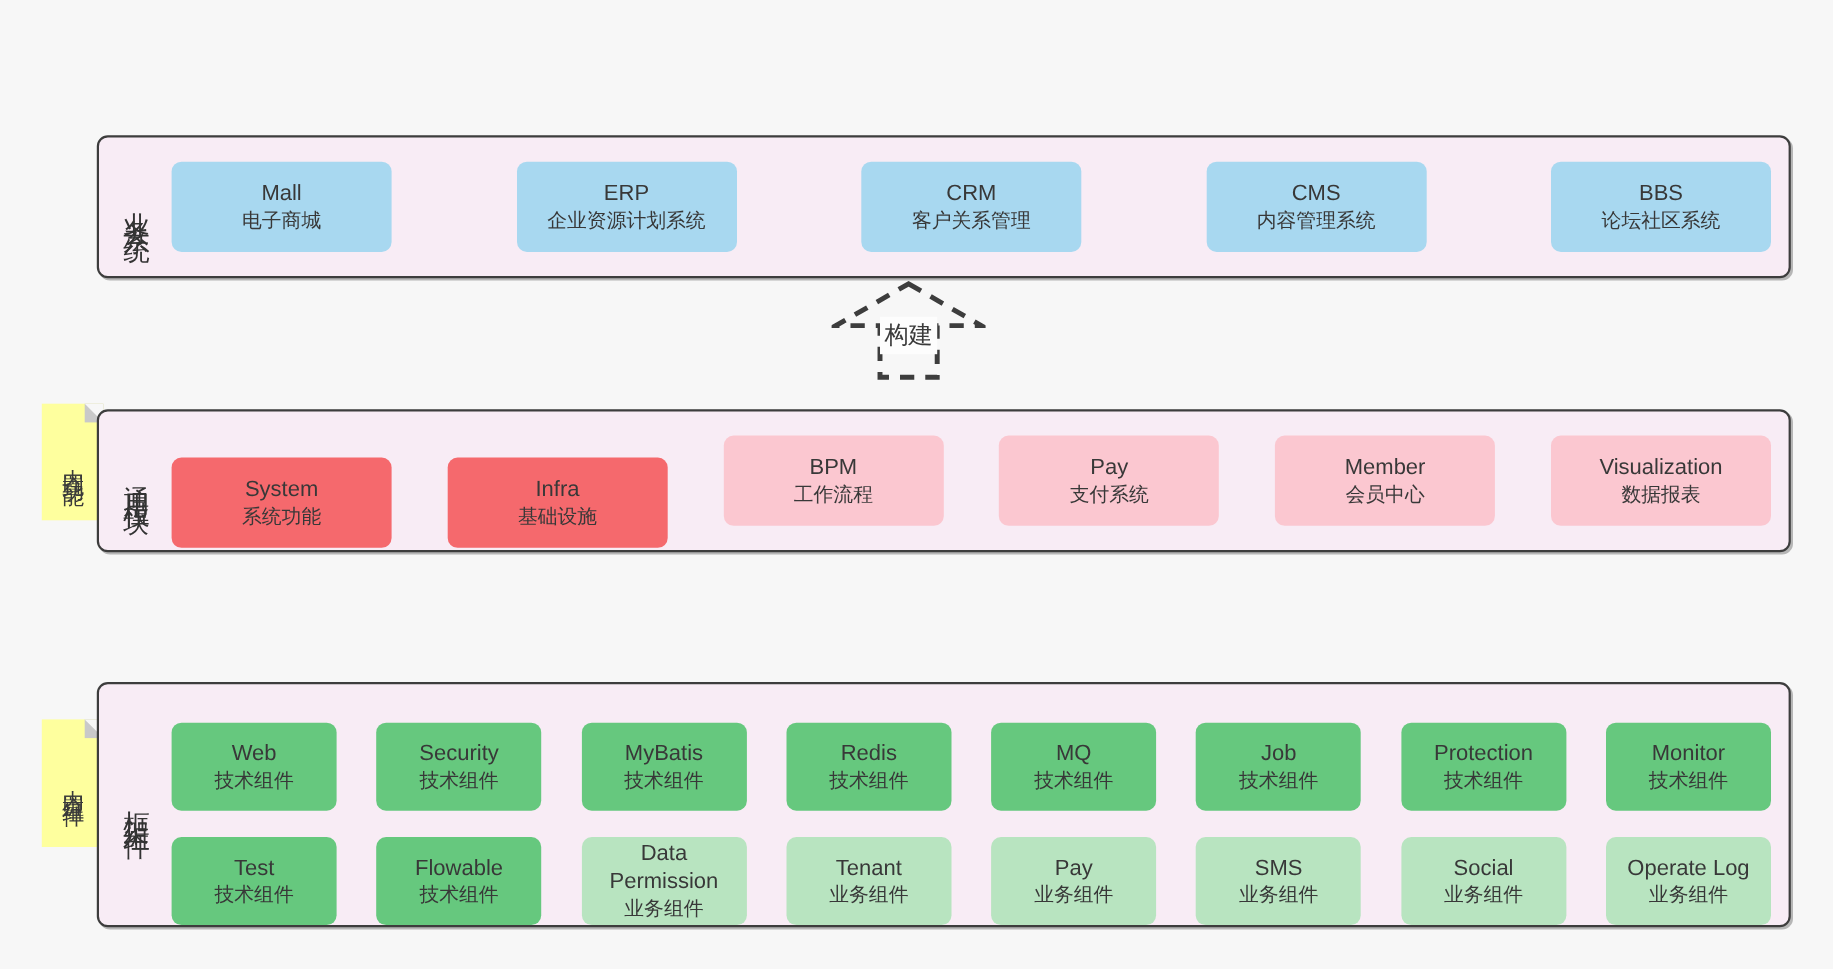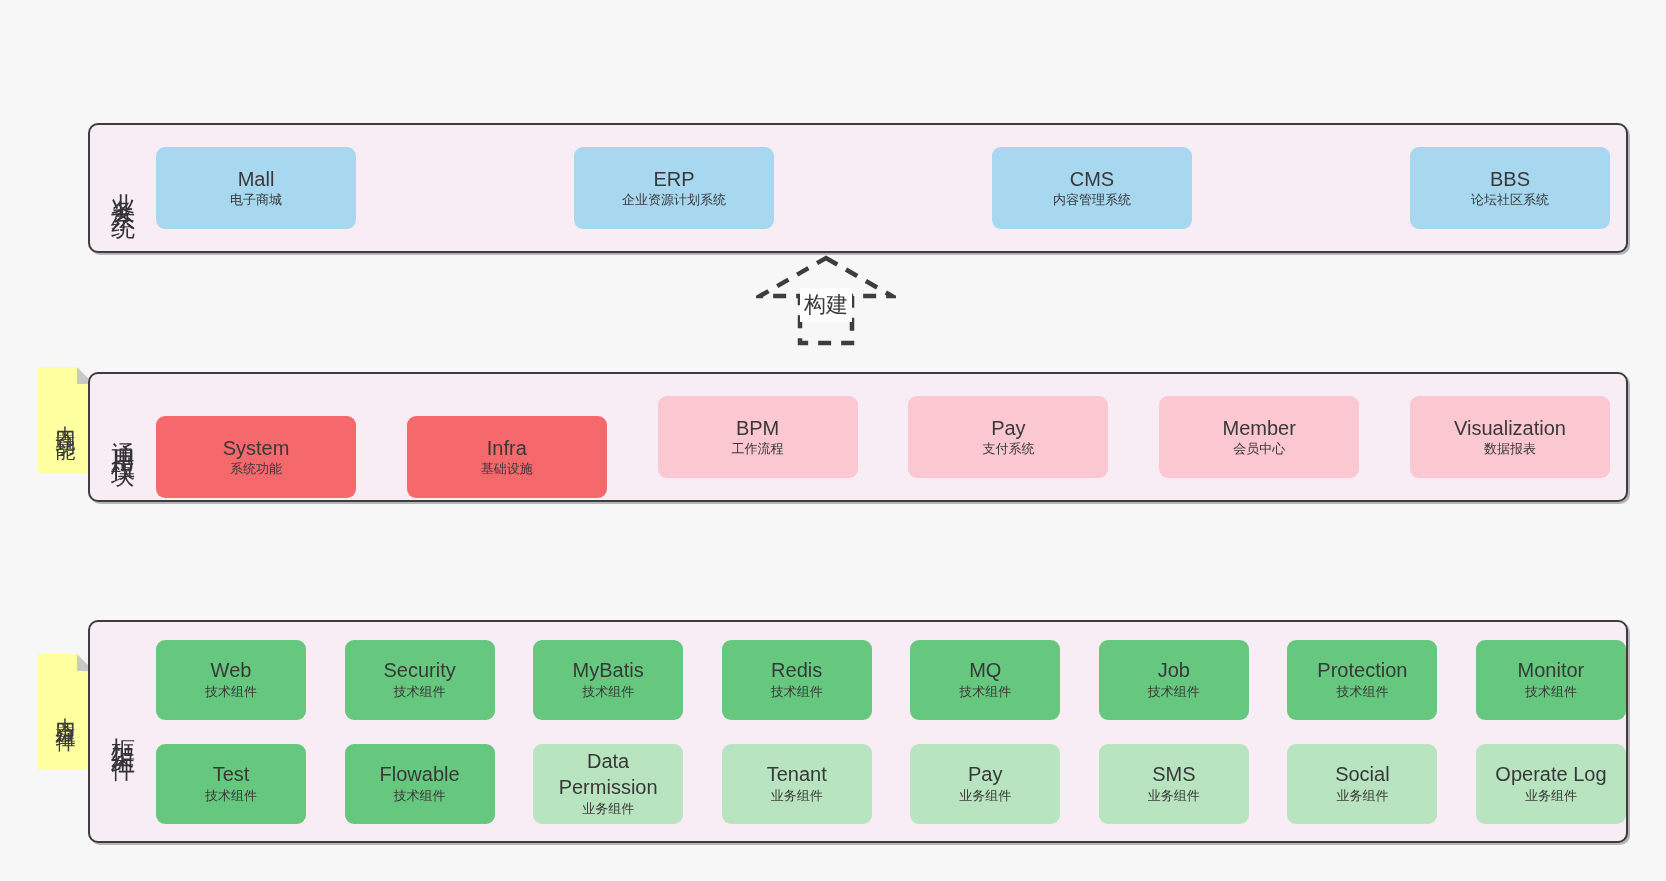--- a/index.html
+++ b/index.html
@@ -14,32 +14,32 @@
     border-radius:10px;
     box-shadow:2px 2px 0 rgba(60,60,60,.35);
     display:flex; z-index:2;
   }
   .band-label-wrap { flex:0 0 66px; display:flex; align-items:center; justify-content:center; }
   .band-label {
     writing-mode:vertical-rl; text-orientation:upright;
     font-size:24px; letter-spacing:7px; color:#333; line-height:1;
   }
   .band-boxes { flex:1; display:flex; align-items:center; justify-content:space-between; padding-right:16px; }
-  .band-rows { flex:1; display:flex; flex-direction:column; justify-content:center; gap:24px; padding-right:0; }
+  .band-rows { flex:1; display:flex; flex-direction:column; justify-content:flex-end; gap:24px; padding-right:16px; }
   .frow { display:flex; justify-content:space-between; }
 
   .box {
     border-radius:9px; display:flex; flex-direction:column;
     align-items:center; justify-content:center; text-align:center;
     padding:2px 4px;
   }
   .wide { width:200px; height:82px; }
   .narrow { width:150px; height:80px; }
   .box .t { font-size:20px; line-height:1.28; }
-  .box .s { font-size:13px; line-height:1.3; }
+  .box .s { font-size:18px; line-height:1.3; }
   .blue { background:var(--blue,#a8d8f0); }
   .red { background:var(--red,#f5696d);margin-top:40px; }
   .pink { background:var(--pink,#fbc7d0); }
   .green { background:var(--green,#66c87e); }
   .green-light { background:var(--green-light,#b8e4c0); }
 
   .arrow { position:absolute; width:140px; height:92px; z-index:1; }
   .arrow polygon {
     fill:none; stroke:var(--band-border,#3d3d3d);
     stroke-width:4.5; stroke-dasharray:13 10;
@@ -91,20 +91,24 @@
     <div class="band-boxes">
       <div class="box wide blue">
         <div class="t">Mall</div>
         <div class="s">电子商城</div>
       </div>
       <div class="box wide blue">
         <div class="t">ERP</div>
         <div class="s">企业资源计划系统</div>
       </div>
       <div class="box wide blue">
+        <div class="t">CRM</div>
+        <div class="s">客户关系管理</div>
+      </div>
+      <div class="box wide blue">
         <div class="t">CMS</div>
         <div class="s">内容管理系统</div>
       </div>
       <div class="box wide blue">
         <div class="t">BBS</div>
         <div class="s">论坛社区系统</div>
       </div>
     </div>
   </section>
 

